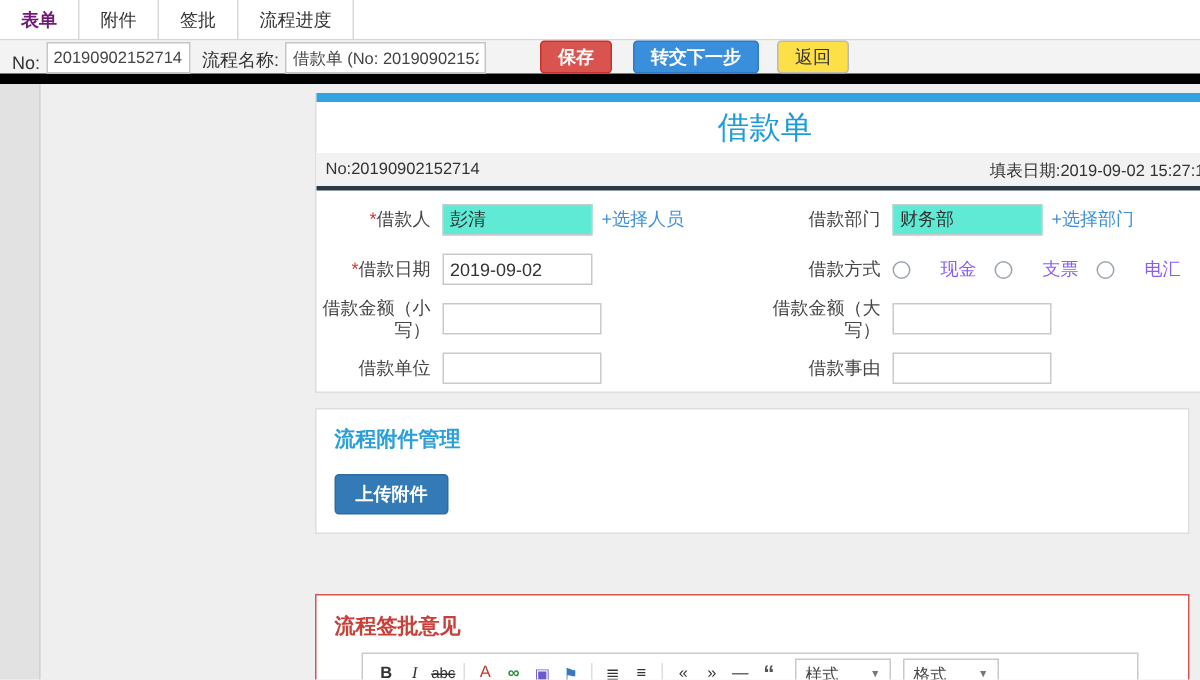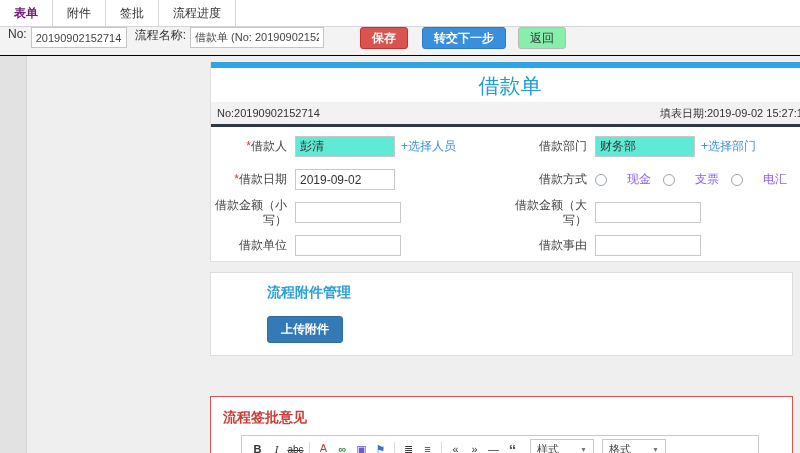--- a/index.html
+++ b/index.html
@@ -14,32 +14,32 @@
   .tabbar { position:absolute; top:0; left:0; right:0; height:27px;
     background:#fff; border-bottom:1px solid #d5d5d5; display:flex; }
   .tab { padding:0 14px; display:flex; align-items:center; font-size:12px;
     color:#333; cursor:pointer; }
   .tab + .tab { border-left:1px solid #d8d8d8; }
   .tab:last-child { border-right:1px solid #d8d8d8; }
   .tab.active { color:#701a75; font-weight:bold; }
 
   
   .toolbar { position:absolute; top:27px; left:0; right:0; height:29px;
-    background:#f3f3f3; border-bottom:1px solid #000000;
-    display:flex; align-items:flex-start; padding:0 8px; }
+    background:#f3f3f3; border-bottom:7px solid #000000;
+    display:flex; align-items:flex-end; padding:0 8px; }
   .lbl { color:#333; margin-right:4px; white-space:nowrap; }
   .inp { height:21px; border:1px solid #c5c5c5; background:#fff;
     font-size:11px; padding:0 4px; color:#444; margin-right:8px; }
   .no-inp { width:96px; }
   .name-inp { width:134px; }
   .btn { height:22px; padding:0 11px; font-size:12px; border-radius:3px;
     cursor:pointer; font-weight:bold; }
   .btn.danger { background:#d9534f; border:1px solid #c9302c; color:#fff; margin-left:28px; }
   .btn.primary { background:#3a8fdd; border:1px solid #2f7ac7; color:#fff; margin-left:14px; }
-  .btn.default { background:#86efac; border:1px solid #b9b9b9; color:#333; margin-left:12px; font-weight:normal; }
+  .btn.default { background:#fde047; border:1px solid #b9b9b9; color:#333; margin-left:12px; font-weight:normal; }
 
   
   .page { position:absolute; top:56px; bottom:0; left:0; right:0; background:#efefef; }
   .left-strip { position:absolute; left:0; top:0; bottom:0; width:27px;
     background:#e2e2e2; border-right:1px solid #d2d2d2; }
   .panel { position:absolute; left:210px; background:#fff; }
 
   
   .main-panel { top:6px; width:600px; height:200px; border:1px solid #dedede; border-top:none; }
   .blue-bar { height:6px; background:#2fa4e0; }
@@ -58,21 +58,21 @@
     padding:0 4px; font-size:12px; color:#333; }
   .txt.wide { width:106px; }
   .txt.readonly { background:#5eead4; }
   .sel-link { color:#3f8fd9; text-decoration:none; margin-left:6px; font-size:12px; cursor:pointer; }
   .radio-group { display:flex; gap:12px; align-items:center; }
   .radio-item { display:flex; align-items:center; gap:20px; color:#8b5cf6; cursor:pointer; }
   .radio-circle { width:12px; height:12px; border-radius:50%;
     border:1px solid #9aa5b0; background:#fff; display:inline-block; }
 
   
-  .attach-panel { top:216px; width:583px; height:84px; border:1px solid #dedede;padding-left:44px; }
+  .attach-panel { top:216px; width:583px; height:84px; border:1px solid #dedede; }
   .attach-heading { color:#2a9fd8; font-weight:bold; font-size:14px; padding:11px 12px 4px; }
   .attach-empty { margin:8px 12px 0; background:#fbf6e3; border:1px solid #eadfb8;
     padding:4px 8px; font-size:12px; color:#555; }
   .upload-btn { margin:10px 12px; background:#337ab7; color:#fff;
     border:1px solid #2e6da4; border-radius:3px; padding:4px 13px;
     font-size:12px; font-weight:bold; cursor:pointer; }
 
   
   .approval-panel { top:340px; width:583px; height:220px; border:1px solid #d9534f; }
   .approval-heading { color:#c9403a; font-weight:bold; font-size:14px; padding:12px 12px 8px; }

